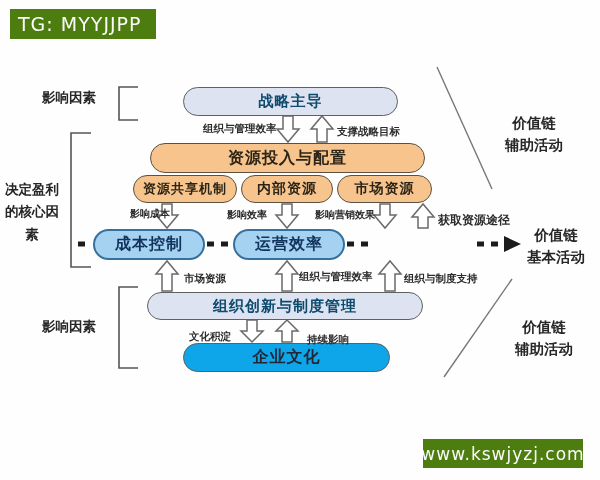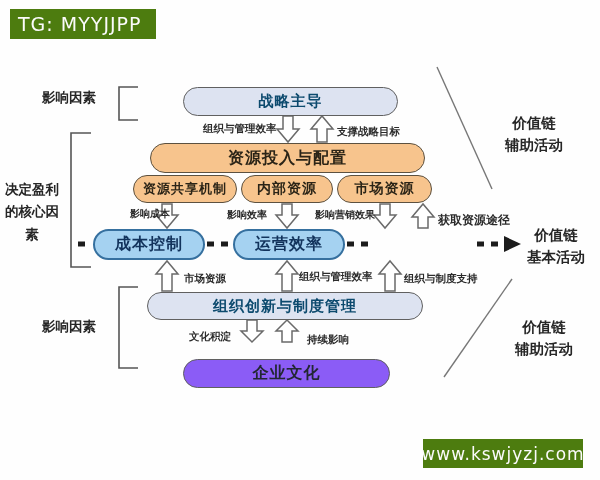--- a/index.html
+++ b/index.html
@@ -9,21 +9,21 @@
   }
   svg.layer{position:absolute;left:0;top:0;width:600px;height:480px;}
 
   .pill{
     position:absolute;border-radius:999px;display:flex;align-items:center;justify-content:center;
     font-weight:bold;letter-spacing:1px;box-sizing:border-box;white-space:nowrap;
   }
   .lav{background:#dde3f1;border:1.6px solid #606060;color:#0c4a6e;}
   .orgf{background:#f7c48d;border:1.6px solid #5c5140;color:#2b2417;}
   .bluef{background:#a5d2f1;border:2.2px solid #36709f;color:#12335c;}
-  .cultf{background:#8b5cf6;border:1.6px solid #606060;color:#222733;margin-top:16px;}
+  .cultf{background:#0ea5e9;border:1.6px solid #606060;color:#222733;}
 
   .n-strategy{left:183px;top:87px;width:215px;height:29px;font-size:15px;}
   .n-resource{left:150px;top:143px;width:275px;height:30px;font-size:16px;}
   .n-share{left:133px;top:175px;width:104px;height:28px;font-size:13px;}
   .n-internal{left:241px;top:175px;width:92px;height:28px;font-size:14px;}
   .n-marketres{left:337px;top:175px;width:95px;height:28px;font-size:14px;}
   .n-cost{left:93px;top:229px;width:112px;height:31px;font-size:16px;}
   .n-op{left:233px;top:229px;width:112px;height:31px;font-size:16px;}
   .n-marketing{left:374px;top:229px;width:101px;height:31px;font-size:16px;}
   .n-org{left:147px;top:292px;width:276px;height:28px;font-size:15px;}

